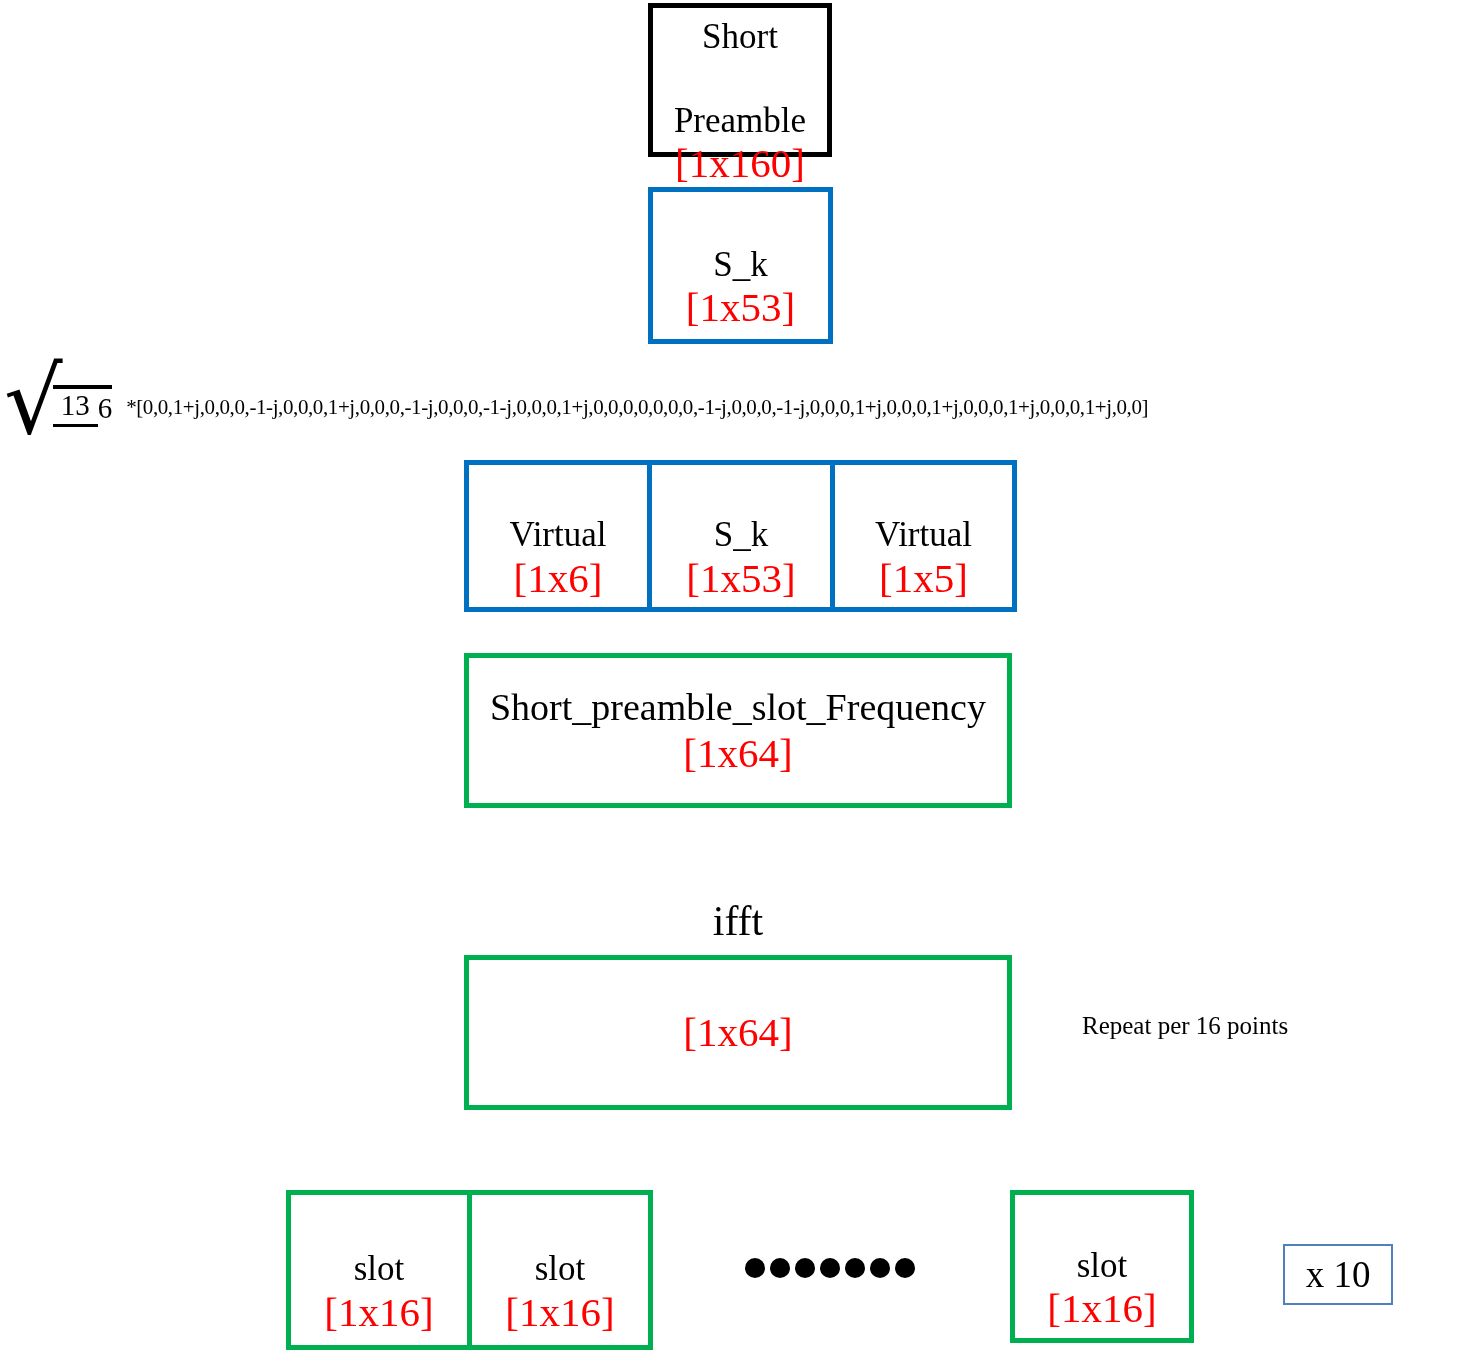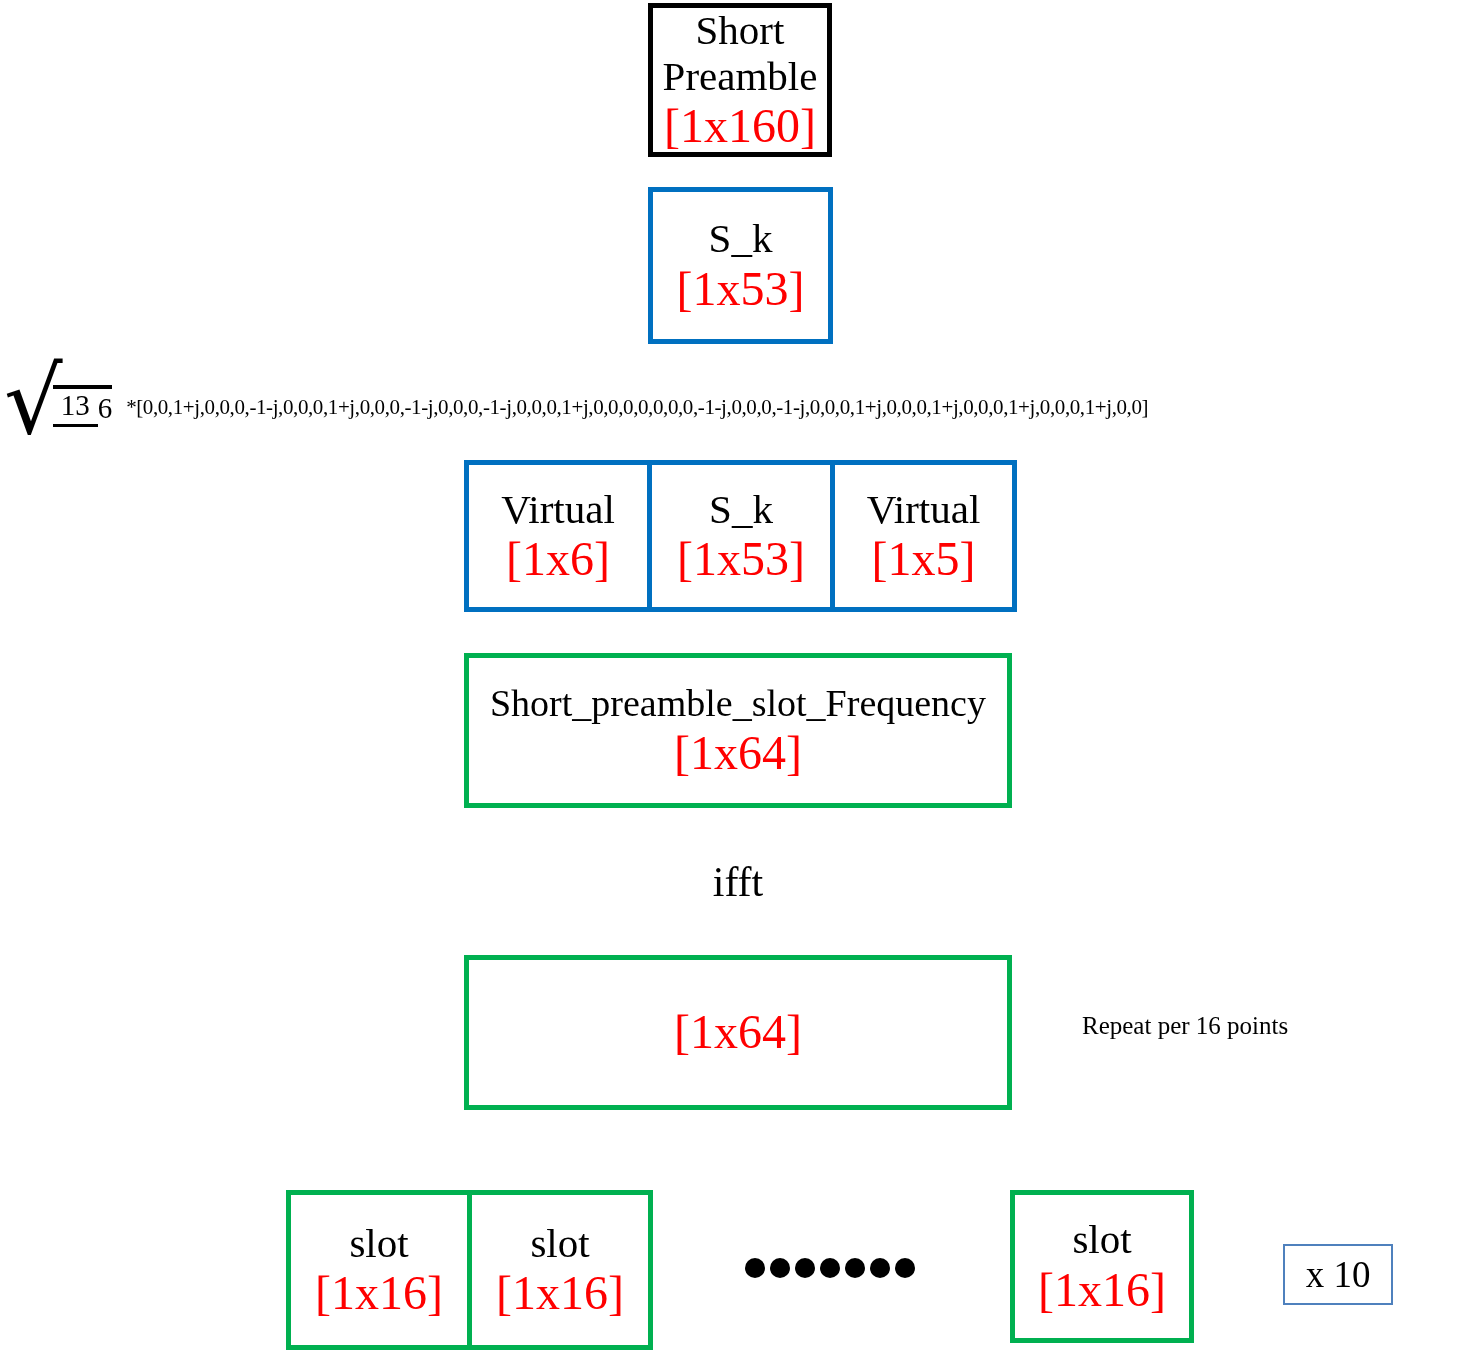--- a/index.html
+++ b/index.html
@@ -21,23 +21,23 @@
     align-items: center;
     justify-content: center;
     text-align: center;
     box-sizing: border-box;
     background: #ffffff;
   }
   .b-black { border: 5px solid #000000; }
   .b-blue  { border: 5px solid #0070C0; }
   .b-green { border: 5px solid #00B050; }
 
-  .label { font-size: 41px; line-height: 1.13; color: #000000; white-space: nowrap; }
+  .label { font-size: 35px; line-height: 1.13; color: #000000; white-space: nowrap; margin-top: 44px; }
   .label-sm { font-size: 38px; line-height: 1.2; color: #000000; white-space: nowrap; }
-  .dim   { font-size: 48px; line-height: 1.13; color: #FF0000; white-space: nowrap; }
+  .dim   { font-size: 41px; line-height: 1.13; color: #FF0000; white-space: nowrap; }
 
   
   .joined { display: flex; flex-direction: row; }
   .joined .box + .box { margin-left: -5px; }
 
   
   .formula {
     display: flex;
     align-items: center;
     white-space: nowrap;
@@ -65,21 +65,21 @@
   }
   .frac .den { font-size: 29px; line-height: 1.1; padding-top: 1px; }
   .seq {
     font-size: 21px;
     letter-spacing: -0.4px;
     margin-left: 14px;
     transform: translateY(3px);
   }
 
   .plain-note { font-size: 25px; color: #000000; white-space: nowrap; }
-  .ifft { font-size: 42px; text-align: center; }
+  .ifft { font-size: 42px; text-align: center; margin-top: 39px; }
 
   
   .dots { display: flex; align-items: center; gap: 5px; }
   .dot { width: 20px; height: 20px; border-radius: 50%; background: #000000; display: inline-block; }
 
   
   .x10 {
     border: 2px solid #4F81BD;
     display: flex;
     align-items: center;

